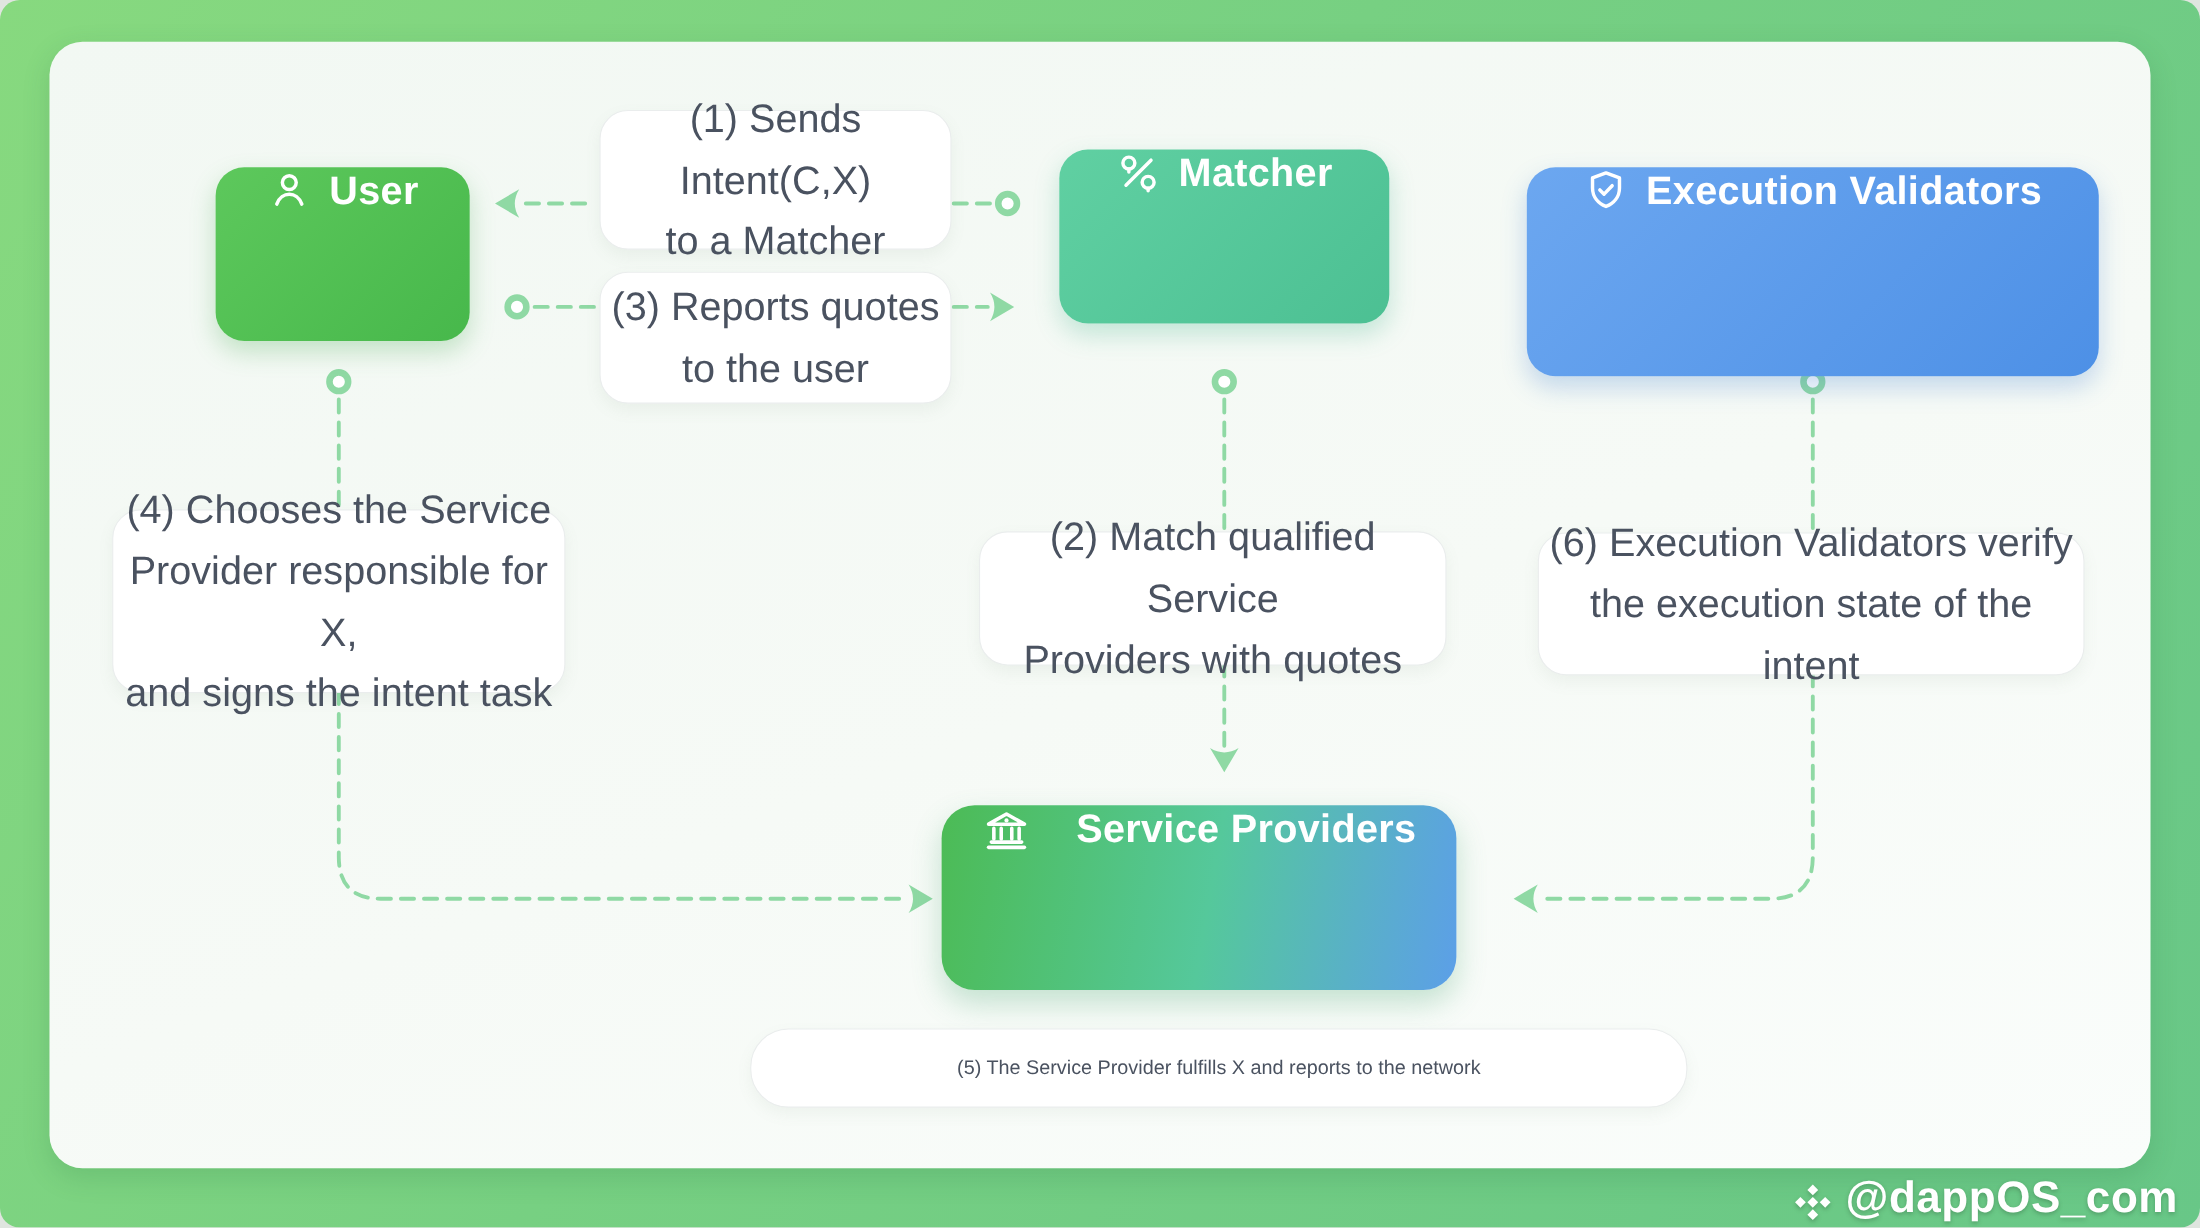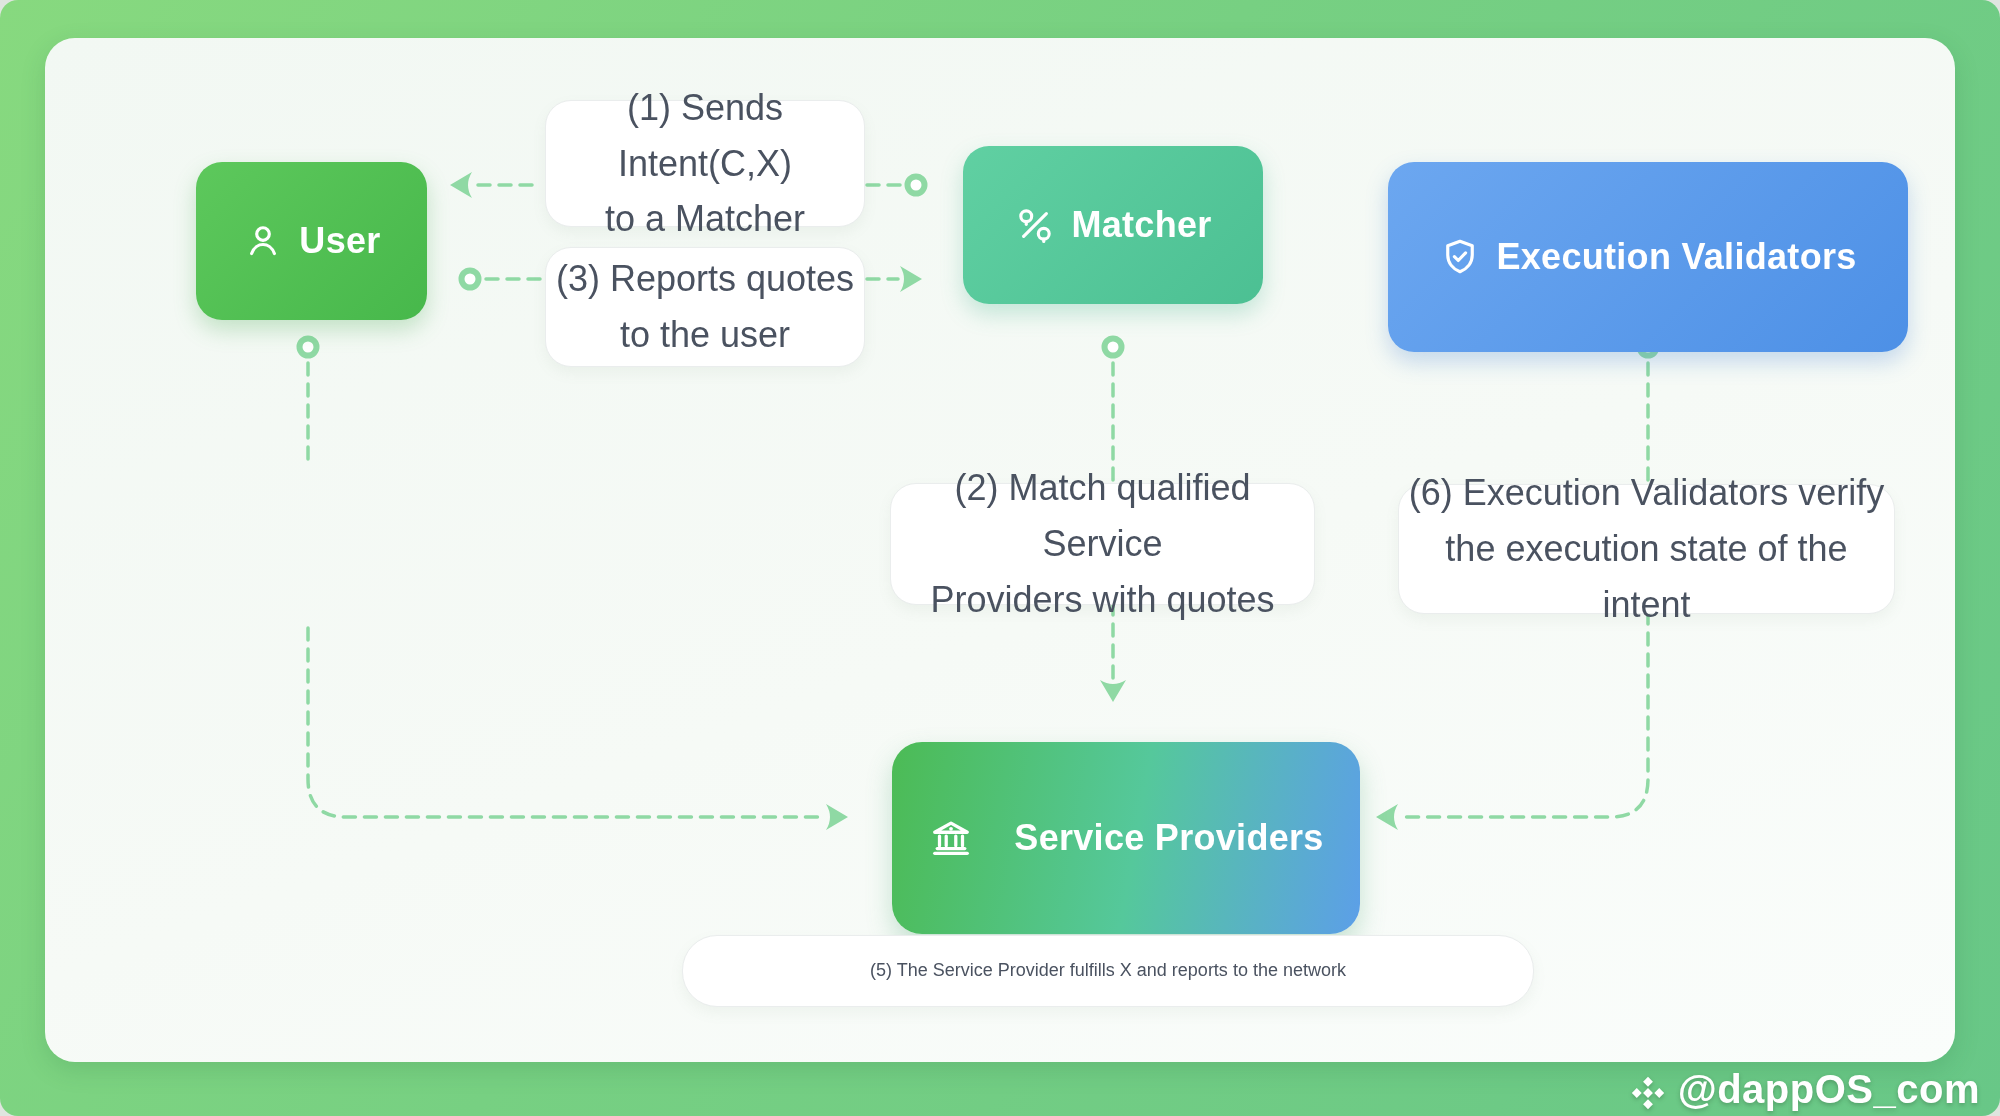--- a/index.html
+++ b/index.html
@@ -9,34 +9,34 @@
     background:linear-gradient(125deg,#87d97f 0%,#77d082 45%,#68c787 100%);
     font-family:"Liberation Sans","DejaVu Sans",sans-serif;
   }
   .panel{
     position:absolute;left:45px;top:38px;width:1910px;height:1024px;
     border-radius:30px;
     background:linear-gradient(160deg,#f2f8f3 0%,#f6faf6 55%,#fafdfb 100%);
     box-shadow:0 8px 24px rgba(40,110,60,.18);
   }
   .node{
-    position:absolute;display:flex;align-items:center;justify-content:center;
-    gap:15px;color:#fff;font-weight:600;font-size:36px;letter-spacing:.3px;margin-top:10px;
+    position:absolute;display:flex;justify-content:center;
+    gap:15px;color:#fff;font-weight:600;font-size:36px;letter-spacing:.3px;
   }
   .node svg{flex:0 0 auto;}
   .node-user{left:196px;top:152px;width:231px;height:158px;border-radius:26px;
     background:linear-gradient(135deg,#5dc85c 0%,#47b84b 100%);
     box-shadow:0 10px 22px rgba(70,170,80,.28);}
   .node-matcher{left:963px;top:136px;width:300px;height:158px;border-radius:26px;
     background:linear-gradient(135deg,#60d0a2 0%,#4cc093 100%);
     box-shadow:0 10px 22px rgba(70,180,140,.28);}
   .node-validators{left:1388px;top:152px;width:520px;height:190px;border-radius:26px;
     background:linear-gradient(135deg,#6ca7f0 0%,#4d90e6 100%);
     box-shadow:0 10px 22px rgba(70,130,210,.28);}
-  .node-sp{left:892px;top:732px;width:468px;height:192px;border-radius:30px;
+  .node-sp{left:856px;top:732px;width:468px;height:168px;border-radius:30px;
     background:linear-gradient(100deg,#4cbb55 0%,#55c89b 52%,#5c9fe8 100%);
     box-shadow:0 12px 26px rgba(80,170,120,.30);gap:40px;}
   .step{
     position:absolute;display:flex;align-items:center;justify-content:center;
     background:#ffffff;border:1.5px solid #eaeded;border-radius:26px;
     box-shadow:0 6px 14px rgba(110,135,120,.08);
     color:#4a5260;font-size:36px;font-weight:500;line-height:1.55;
     text-align:center;
   }
   .step-text{white-space:pre-line;}
@@ -132,20 +132,25 @@
   </div>
 
   <div class="step step-1">
     <span class="step-text">(1) Sends Intent(C,X)
 to a Matcher</span>
   </div>
   <div class="step step-3">
     <span class="step-text">(3) Reports quotes
 to the user</span>
   </div>
+  <div class="step step-4">
+    <span class="step-text">(4) Chooses the Service
+Provider responsible for X,
+and signs the intent task</span>
+  </div>
   <div class="step step-2">
     <span class="step-text">(2) Match qualified Service
 Providers with quotes</span>
   </div>
   <div class="step step-6">
     <span class="step-text">(6) Execution Validators verify
 the execution state of the intent</span>
   </div>
   <div class="step step-5">
     <span class="step-text">(5) The Service Provider fulfills X and reports to the network</span>

